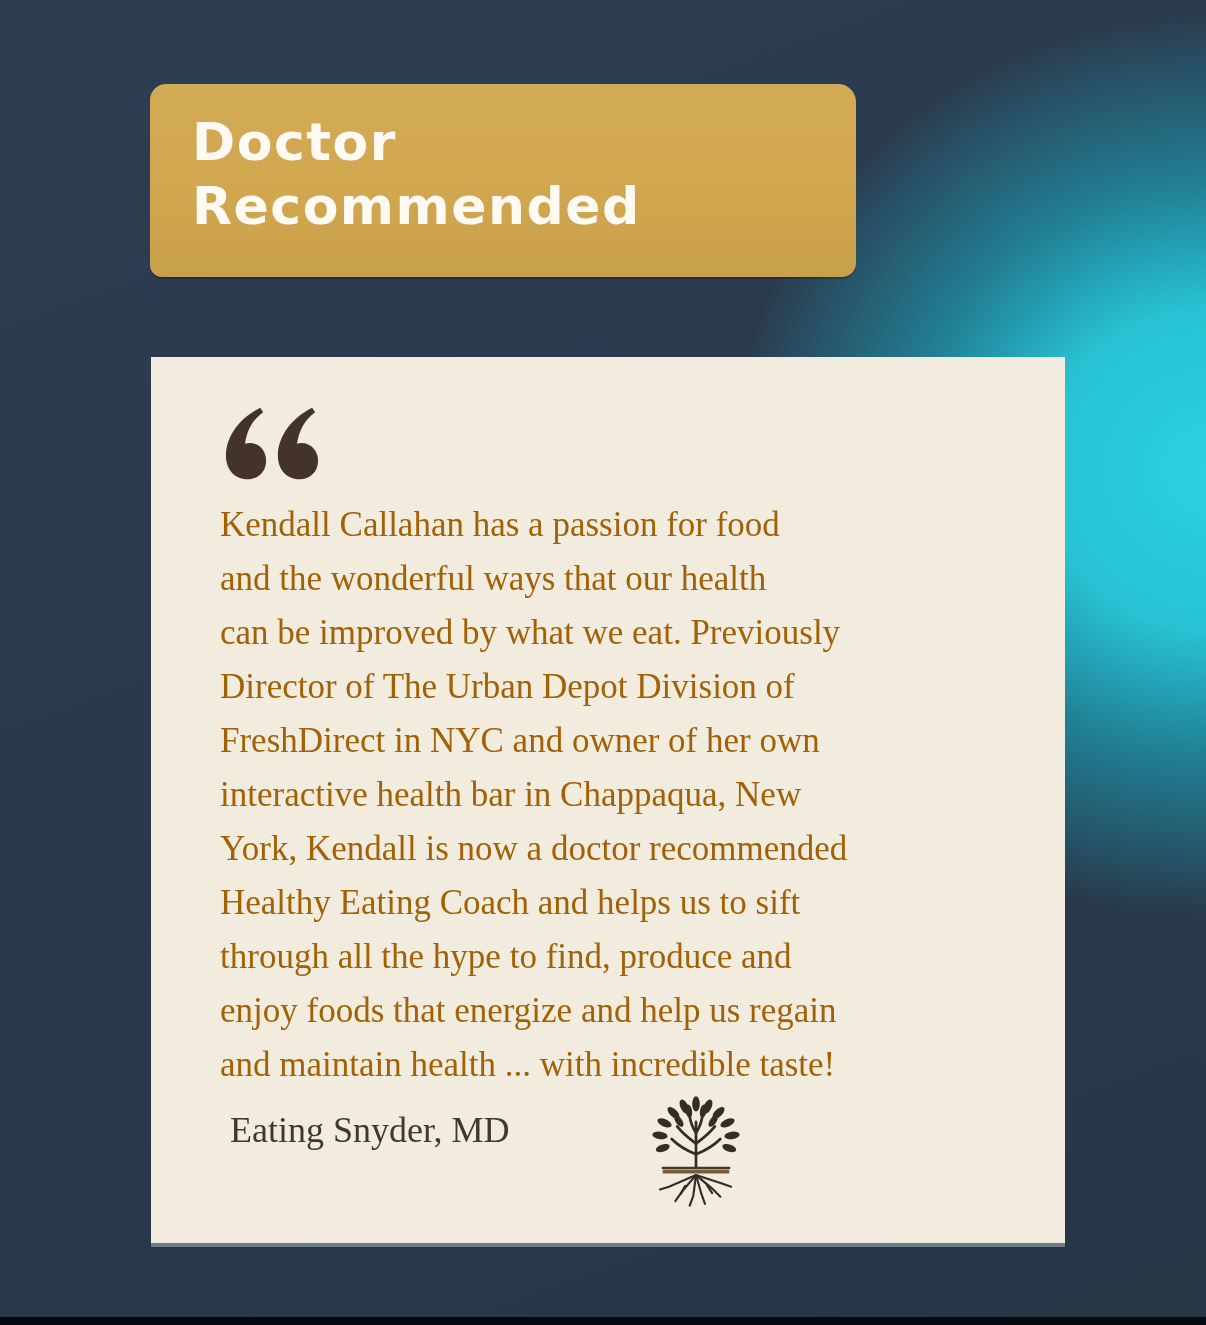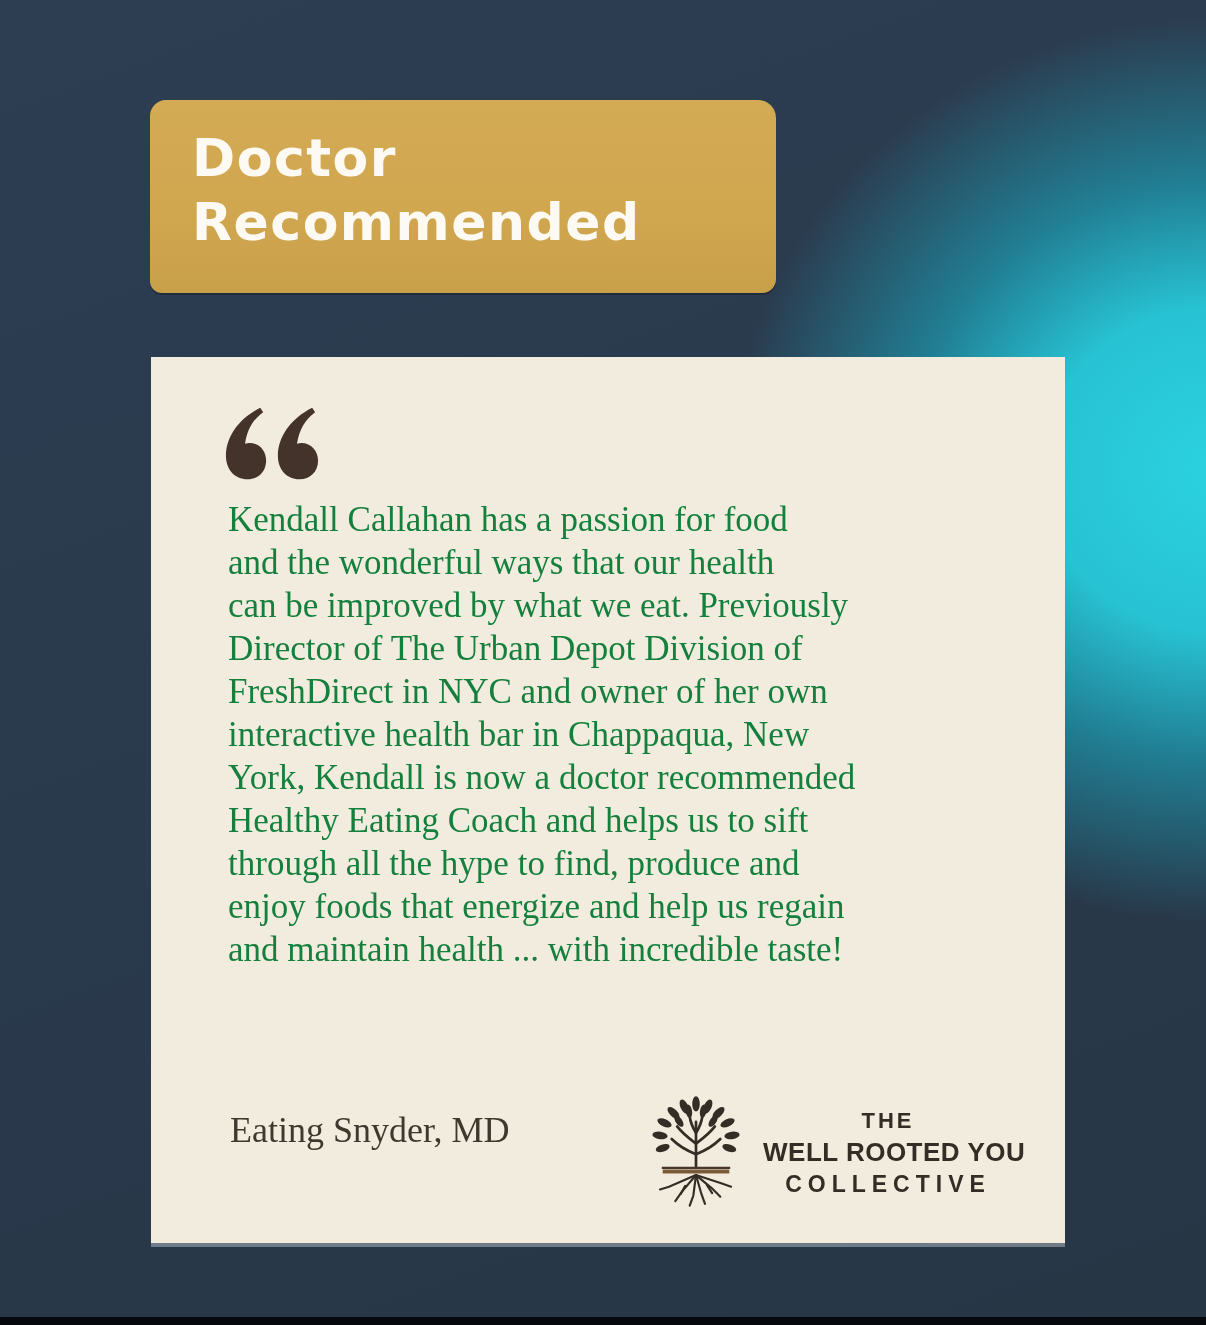--- a/index.html
+++ b/index.html
@@ -20,22 +20,22 @@
 
   .bottom-strip {
     position: absolute;
     left: 0; right: 0; bottom: 0;
     height: 8px;
     background: #05090d;
   }
 
   .badge {
     position: absolute;
-    left: 150px; top: 100px;
-    width: 626px; height: 193px;
+    left: 150px; top: 84px;
+    width: 706px; height: 193px;
     background: linear-gradient(180deg, #d4ab55 0%, #d0a74f 60%, #c9a04a 100%);
     border-radius: 16px 18px 14px 12px;
     box-shadow: 0 2px 0 rgba(0,0,0,0.25);
   }
   .badge-label {
     position: absolute;
     left: 42px; top: 26px;
     font-family: "DejaVu Sans", sans-serif;
     font-weight: 800;
     font-size: 52px;
@@ -54,26 +54,26 @@
   }
 
   .quote-mark {
     position: absolute;
     left: 72px; top: 49px;
     width: 98px; height: 76px;
   }
 
   .quote-text {
     position: absolute;
-    left: 77px; top: 141px;
+    left: 69px; top: 141px;
     width: 810px;
     font-family: "Liberation Serif", serif;
     font-size: 35px;
-    line-height: 43px;
-    color: #15803d;
+    line-height: 54px;
+    color: #a16207;
     white-space: pre-line;
   }
 
   .attribution {
     position: absolute;
     left: 79px; top: 752px;
     font-family: "Liberation Serif", serif;
     font-size: 36px;
     color: #40382e;
   }
@@ -167,23 +167,18 @@
           <path d="M50,87 L20,100 L10,103"></path>
           <path d="M50,87 L34,106 L27,116"></path>
           <path d="M50,87 L47,110 L43,121"></path>
           <path d="M50,87 L56,108 L60,119"></path>
           <path d="M50,87 L68,102 L77,111"></path>
           <path d="M50,87 L78,96 L89,100"></path>
           <path d="M38,99 L33,108"></path>
           <path d="M62,98 L68,107"></path>
         </g>
       </svg>
-      <div class="logo-text">
-        <div class="logo-line1">THE</div>
-        <div class="logo-line2">WELL ROOTED YOU</div>
-        <div class="logo-line3">COLLECTIVE</div>
-      </div>
     </div>
 
   </div>
 
   <div class="bottom-strip"></div>
 </div>
 
 </body></html>

